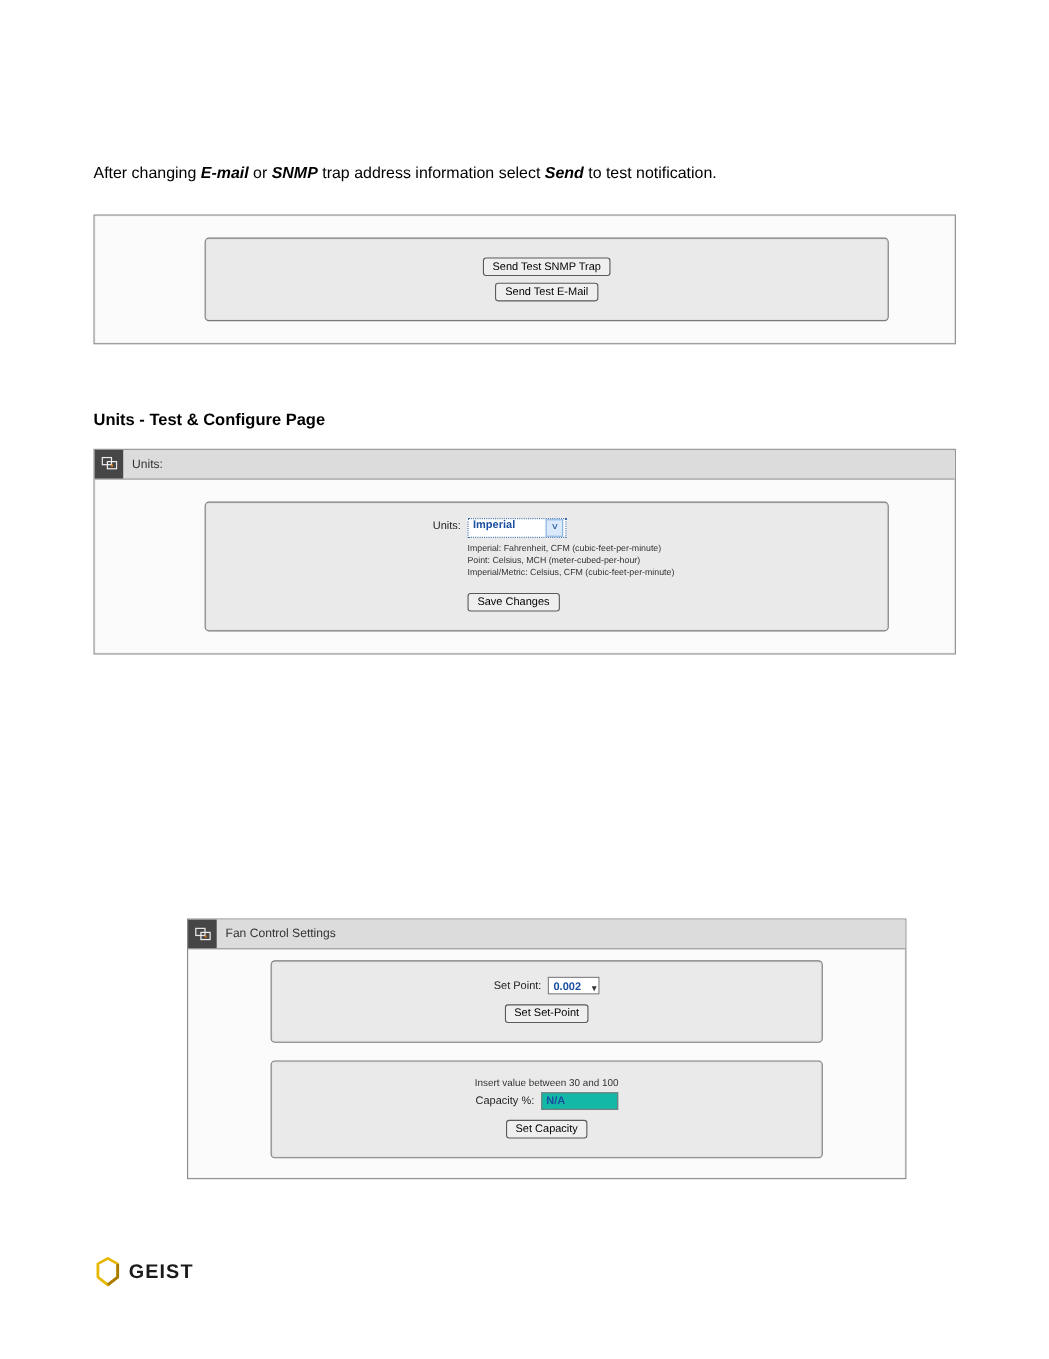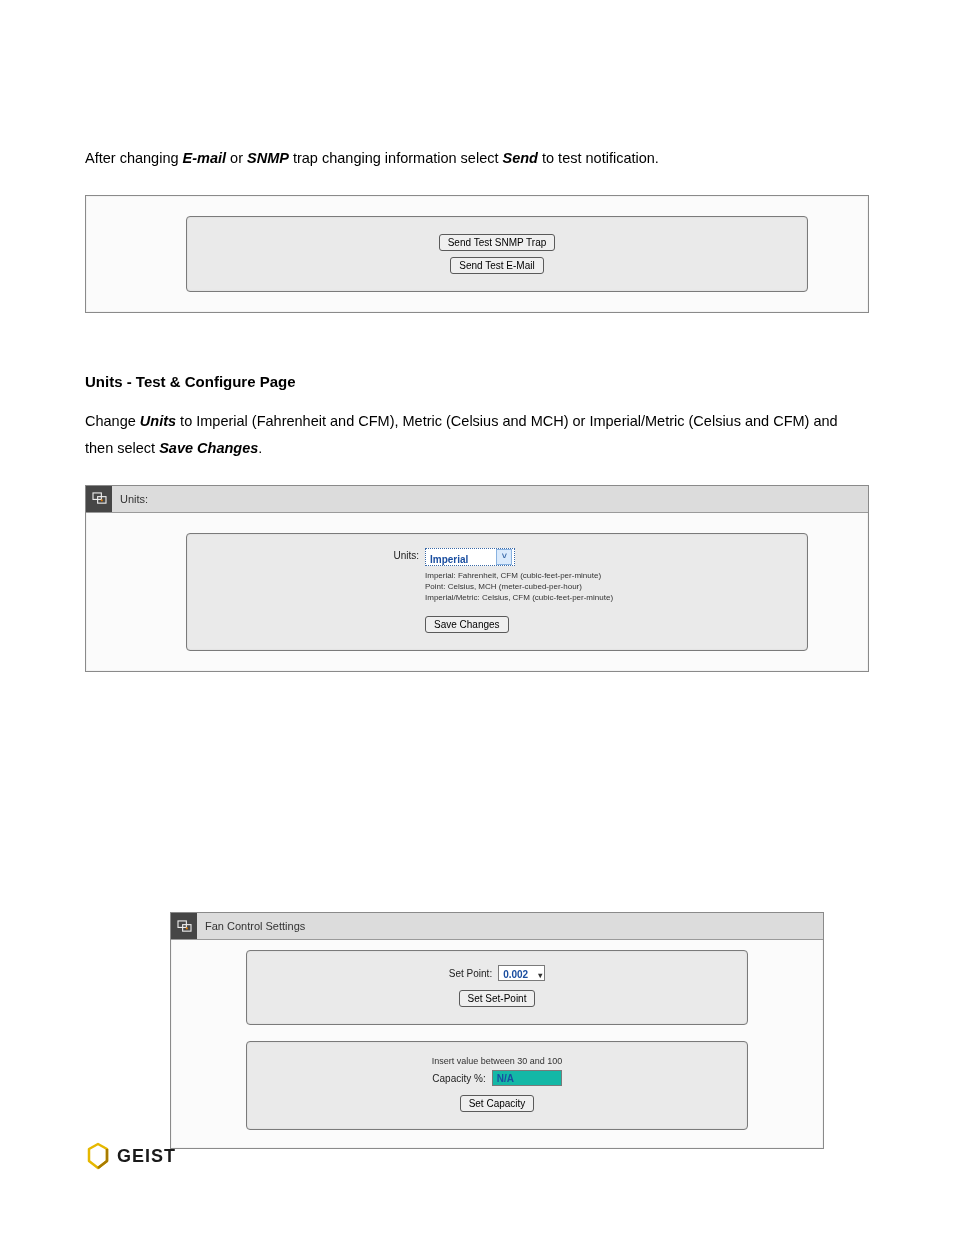--- a/index.html
+++ b/index.html
@@ -99,21 +99,21 @@
     font-size: 10px;
     color: #222;
     min-width: 32px;
     text-align: right;
     padding-top: 2px;
   }
   .units-area { display: flex; flex-direction: column; align-items: flex-start; }
 
   .select-box {
     display: inline-flex;
-    align-items: flex-end;
+    align-items: flex-start;
     border: 1px dotted #3a69a7;
     background: #fff;
     height: 16px;
     padding: 0 2px 0 4px;
     font-size: 10px;
     font-weight: bold;
     color: #1a4ea0;
     gap: 28px;
     cursor: pointer;
   }
@@ -188,36 +188,33 @@
   }
 
   .spacer-lg { height: 180px; }
 </style>
 </head>
 <body>
 
 <div class="page">
 
   <p class="body-text">
-    <span>After changing </span><span class="bi">E-mail</span><span> or </span><span class="bi">SNMP</span><span> trap changing information select </span><span class="bi">Send</span><span> to test notification.</span>
+    <span>After changing </span><span class="bi">E-mail</span><span> or </span><span class="bi">SNMP</span><span> trap address information select </span><span class="bi">Send</span><span> to test notification.</span>
   </p>
 
   <div class="panel">
     <div class="panel-body">
       <div class="inner-box">
         <button class="ui-btn">Send Test SNMP Trap</button>
         <button class="ui-btn">Send Test E-Mail</button>
       </div>
     </div>
   </div>
 
   <h2 class="section-title">Units - Test &amp; Configure Page</h2>
-  <p class="body-text">
-    <span>Change </span><span class="bi">Units</span><span> to Imperial (Fahrenheit and CFM), Metric (Celsius and MCH) or Imperial/Metric (Celsius and CFM) and then select </span><span class="bi">Save Changes</span><span>.</span>
-  </p>
 
   <div class="panel">
     <div class="panel-header">
       <div class="panel-icon-box">
         <svg viewBox="0 0 16 14">
           <rect x="1" y="1" width="9" height="7" fill="none" stroke="#ededed" stroke-width="1.2"></rect>
           <rect x="6" y="5" width="9" height="7" fill="none" stroke="#ededed" stroke-width="1.2"></rect>
           <rect x="9.5" y="8" width="2" height="2" fill="#e07a00"></rect>
         </svg>
       </div>

